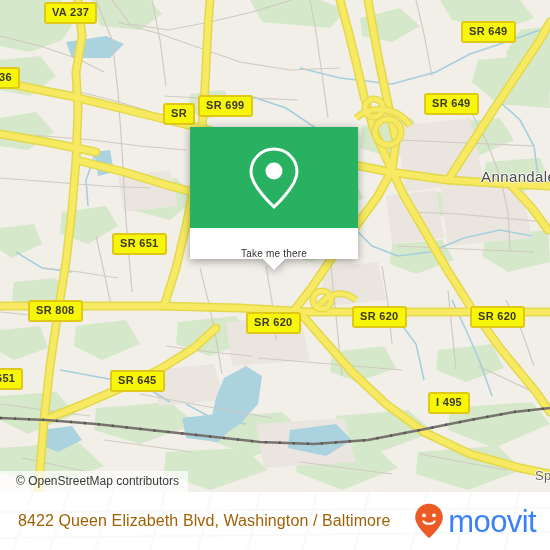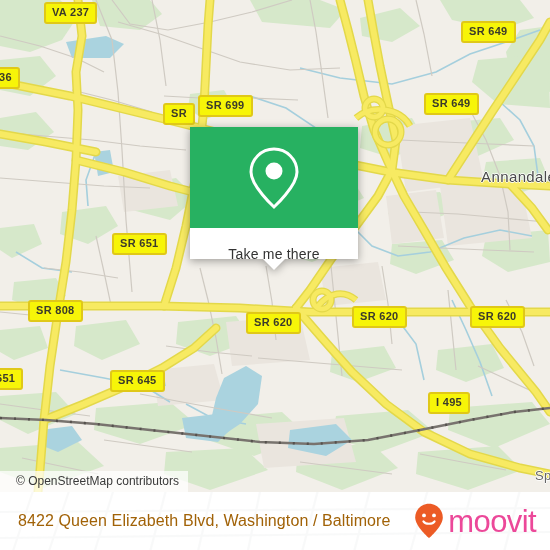--- a/index.html
+++ b/index.html
@@ -85,21 +85,21 @@
   #popup-body {
     background: #ffffff;
     height: 31px;
     display: flex;
     align-items: center;
     justify-content: center;
   }
   #popup-label {
     color: #333333;
     font-family: "Liberation Sans", sans-serif;
-    font-size: 14px;
+    font-size: 10px;
     letter-spacing: .2px;
     margin-top: 20px;
   }
   #popup-tail {
     position: absolute;
     left: 50%;
     bottom: -11px;
     margin-left: -11px;
     width: 0; height: 0;
     border-left: 11px solid transparent;
@@ -150,21 +150,21 @@
     letter-spacing: .1px;
     white-space: nowrap;
   }
   #brand {
     position: relative;
     display: flex;
     align-items: center;
     gap: 4px;
   }
   #brand-word {
-    color: #ec4899;
+    color: #3b82f6;
     font-family: "Liberation Sans", sans-serif;
     font-size: 31px;
     font-weight: normal;
     letter-spacing: -.6px;
     line-height: 1;
   }
 </style>
 </head>
 <body>
 

